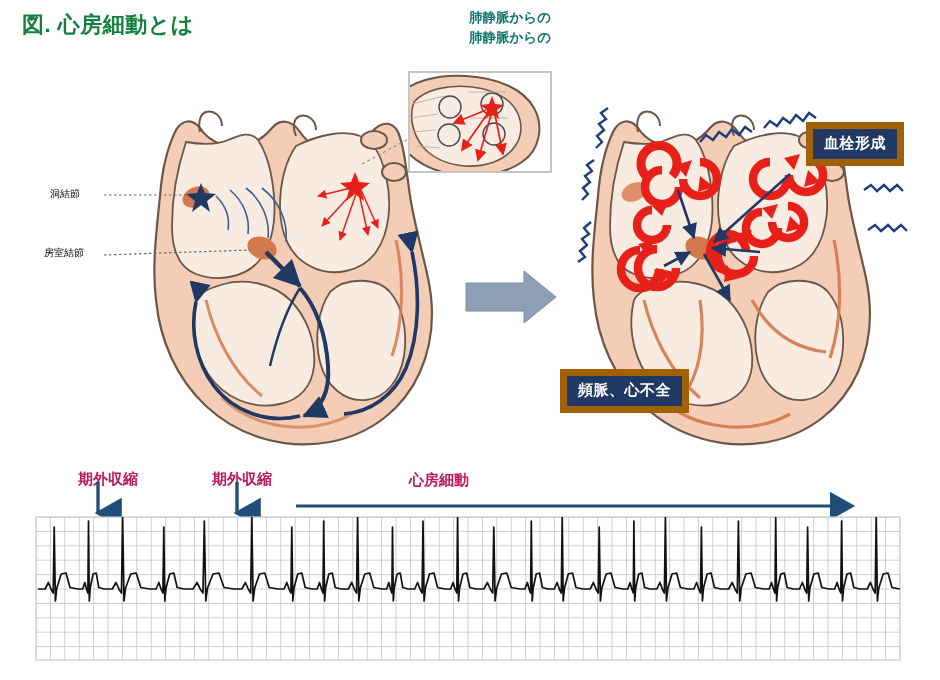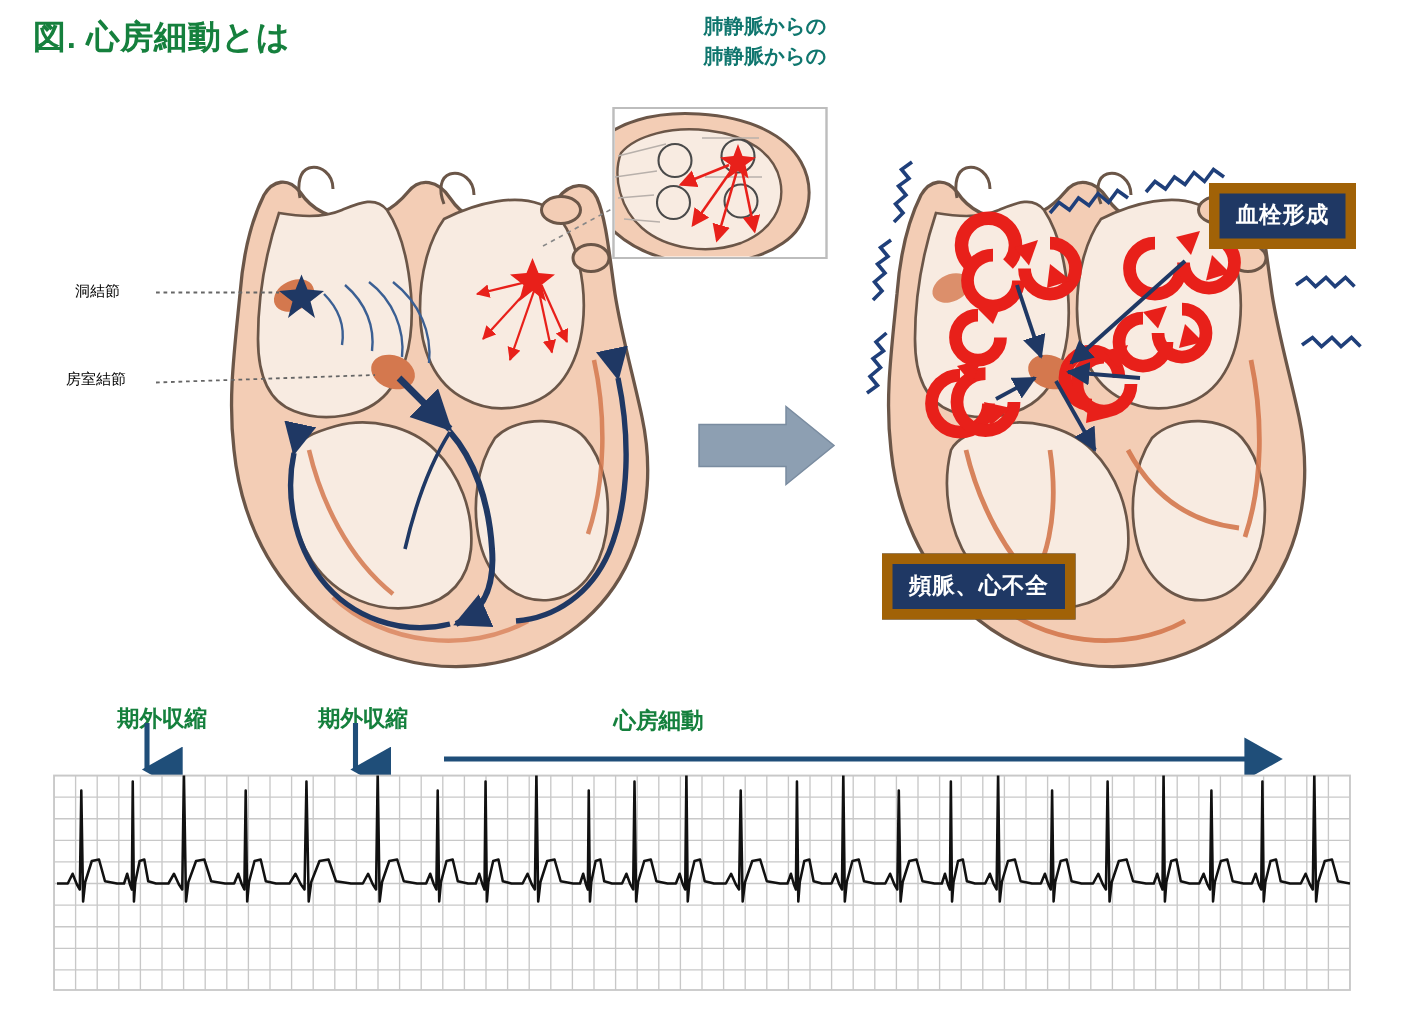--- a/index.html
+++ b/index.html
@@ -19,24 +19,24 @@
   
   .side-label{font-size:10px;color:#000;font-weight:500;white-space:nowrap;}
   #lbl-sinus{left:50px;top:187px;}
   #lbl-av{left:44px;top:246px;text-align:center;}
 
   
   .navy-box{background:#1f3864;color:#ffffff;font-size:15px;font-weight:bold;
             padding:5px 11px 6px 11px;white-space:nowrap;letter-spacing:.5px;
             border:7px solid #a16207;}
   #box-thrombus{left:806px;top:122px;}
-  #box-tachy{left:588px;top:369px;text-align:right;}
-
-  
-  .ecg-label{font-size:15px;font-weight:bold;color:#15803d;white-space:nowrap;}
+  #box-tachy{left:560px;top:369px;text-align:right;}
+
+  
+  .ecg-label{font-size:15px;font-weight:bold;color:#be185d;white-space:nowrap;}
   #ecg-lbl-1{left:78px;top:470px;}
   #ecg-lbl-2{left:212px;top:470px;}
   #ecg-lbl-3{left:409px;top:471px;}
 
   svg{display:block;}
 </style>
 </head>
 <body>
 
 <div id="stage">

